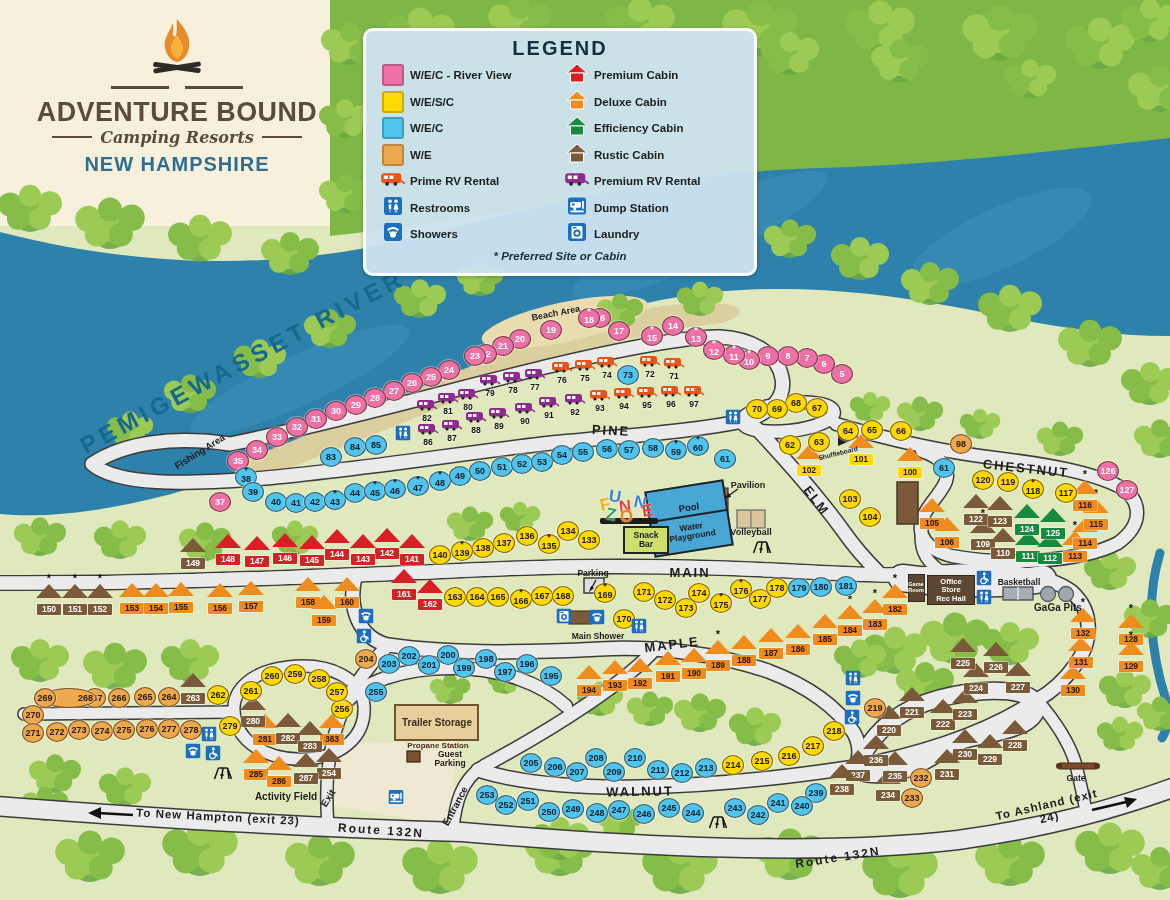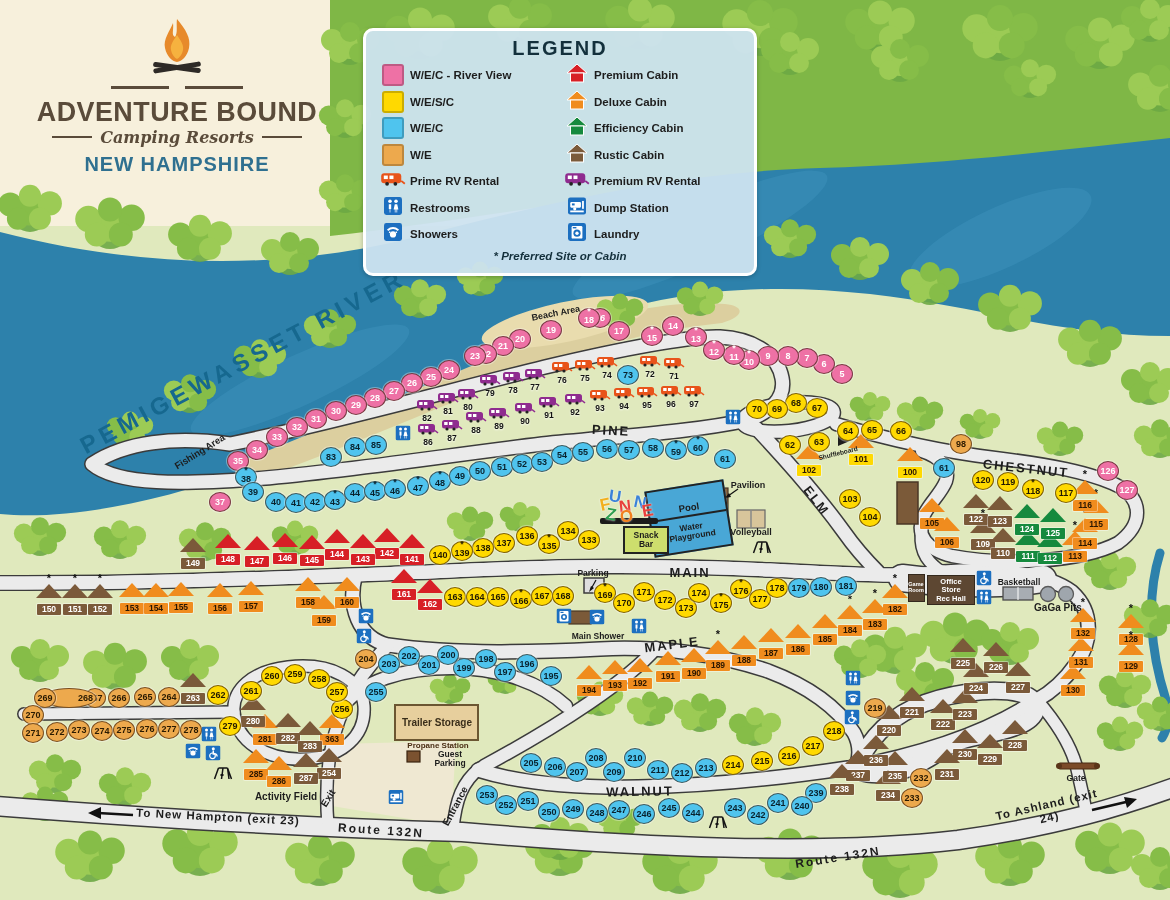--- a/index.html
+++ b/index.html
@@ -1112,21 +1112,21 @@
     <div class="site c-y" style="left: 542px; top: 596px;">
       <span class="num">167</span>
     </div>
     <div class="site c-y" style="left: 563px; top: 596px;">
       <span class="num">168</span>
     </div>
     <div class="site c-y star" style="left: 605px; top: 593px;">
       <span class="st">*</span>
       <span class="num">169</span>
     </div>
-    <div class="site c-y" style="left: 624px; top: 603px; align-items: center;">
+    <div class="site c-y" style="left: 624px; top: 619px; align-items: center;">
       <span class="num">170</span>
     </div>
     <div class="site c-y" style="left: 644px; top: 592px;">
       <span class="num">171</span>
     </div>
     <div class="site c-y" style="left: 665px; top: 600px;">
       <span class="num">172</span>
     </div>
     <div class="site c-y" style="left: 686px; top: 608px;">
       <span class="num">173</span>

